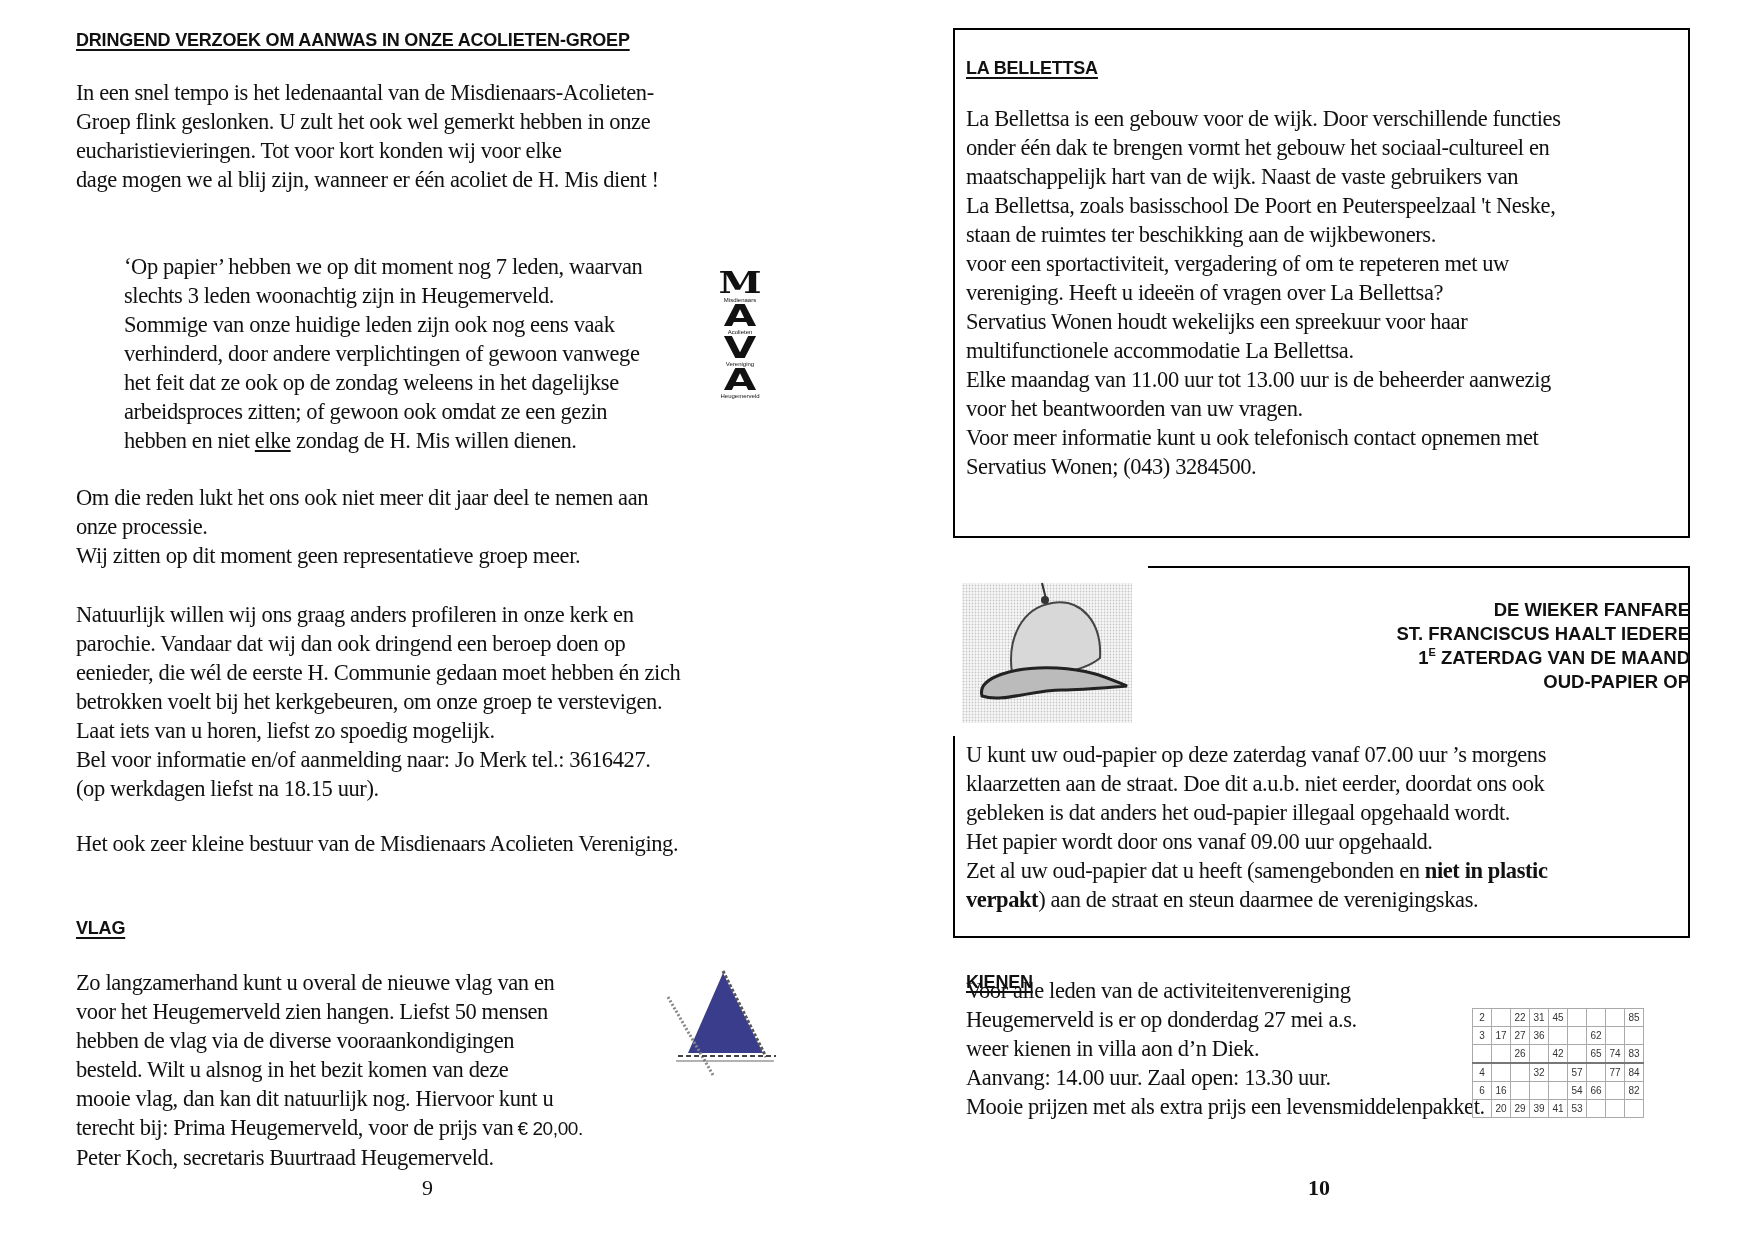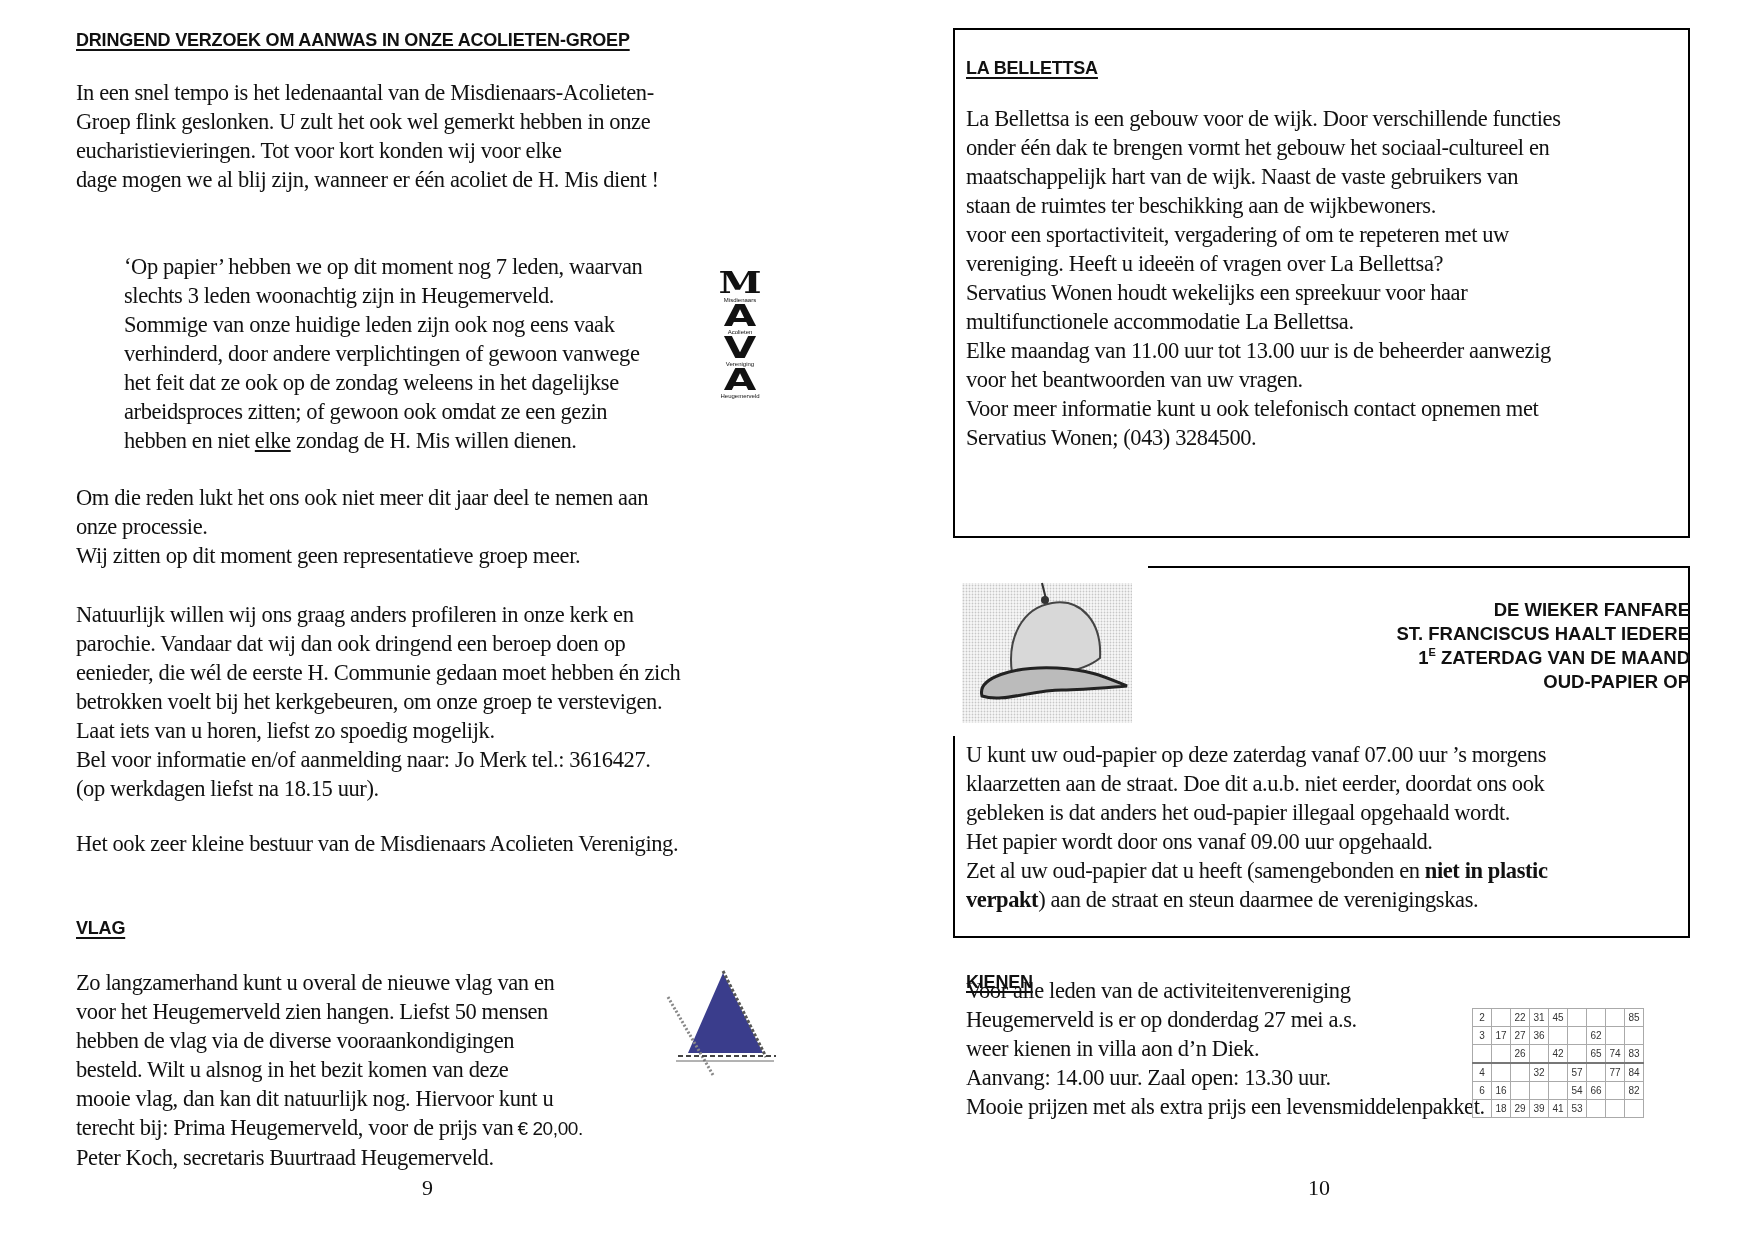--- a/index.html
+++ b/index.html
@@ -94,20 +94,21 @@
 </div>
 
 <div>
 
   <div class="box" style="left:953px; top:28px; width:737px; height:510px;"></div>
   <div class="abs heading" style="left:966px; top:58px;">LA BELLETTSA</div>
   <div class="abs body-text" style="left:966px; top:104px; width:720px;">
     <span class="line">La Bellettsa is een gebouw voor de wijk. Door verschillende functies</span>
     <span class="line">onder één dak te brengen vormt het gebouw het sociaal-cultureel en</span>
     <span class="line">maatschappelijk hart van de wijk. Naast de vaste gebruikers van</span>
+    <span class="line">La Bellettsa, zoals basisschool De Poort en Peuterspeelzaal 't Neske,</span>
     <span class="line">staan de ruimtes ter beschikking aan de wijkbewoners.</span>
     <span class="line">voor een sportactiviteit, vergadering of om te repeteren met uw</span>
     <span class="line">vereniging. Heeft u ideeën of vragen over La Bellettsa?</span>
     <span class="line">Servatius Wonen houdt wekelijks een spreekuur voor haar</span>
     <span class="line">multifunctionele accommodatie La Bellettsa.</span>
     <span class="line">Elke maandag van 11.00 uur tot 13.00 uur is de beheerder aanwezig</span>
     <span class="line">voor het beantwoorden van uw vragen.</span>
     <span class="line">Voor meer informatie kunt u ook telefonisch contact opnemen met</span>
     <span class="line">Servatius Wonen; (043) 3284500.</span>
   </div>
@@ -208,26 +209,26 @@
           <td></td>
           <td></td>
           <td></td>
           <td>54</td>
           <td>66</td>
           <td></td>
           <td>82</td>
         </tr>
         <tr>
           <td></td>
-          <td>18</td>
+          <td>20</td>
           <td>29</td>
           <td>39</td>
           <td>41</td>
           <td>53</td>
           <td></td>
           <td></td>
           <td></td>
         </tr>
       </tbody>
   </table>
 
-  <div class="abs page-num" style="left:1308px; top:1175px;">10</div>
+  <div class="abs page-num" style="left:1308px; top:1175px;font-weight:bold;">10</div>
 </div>
 
 </body></html>

